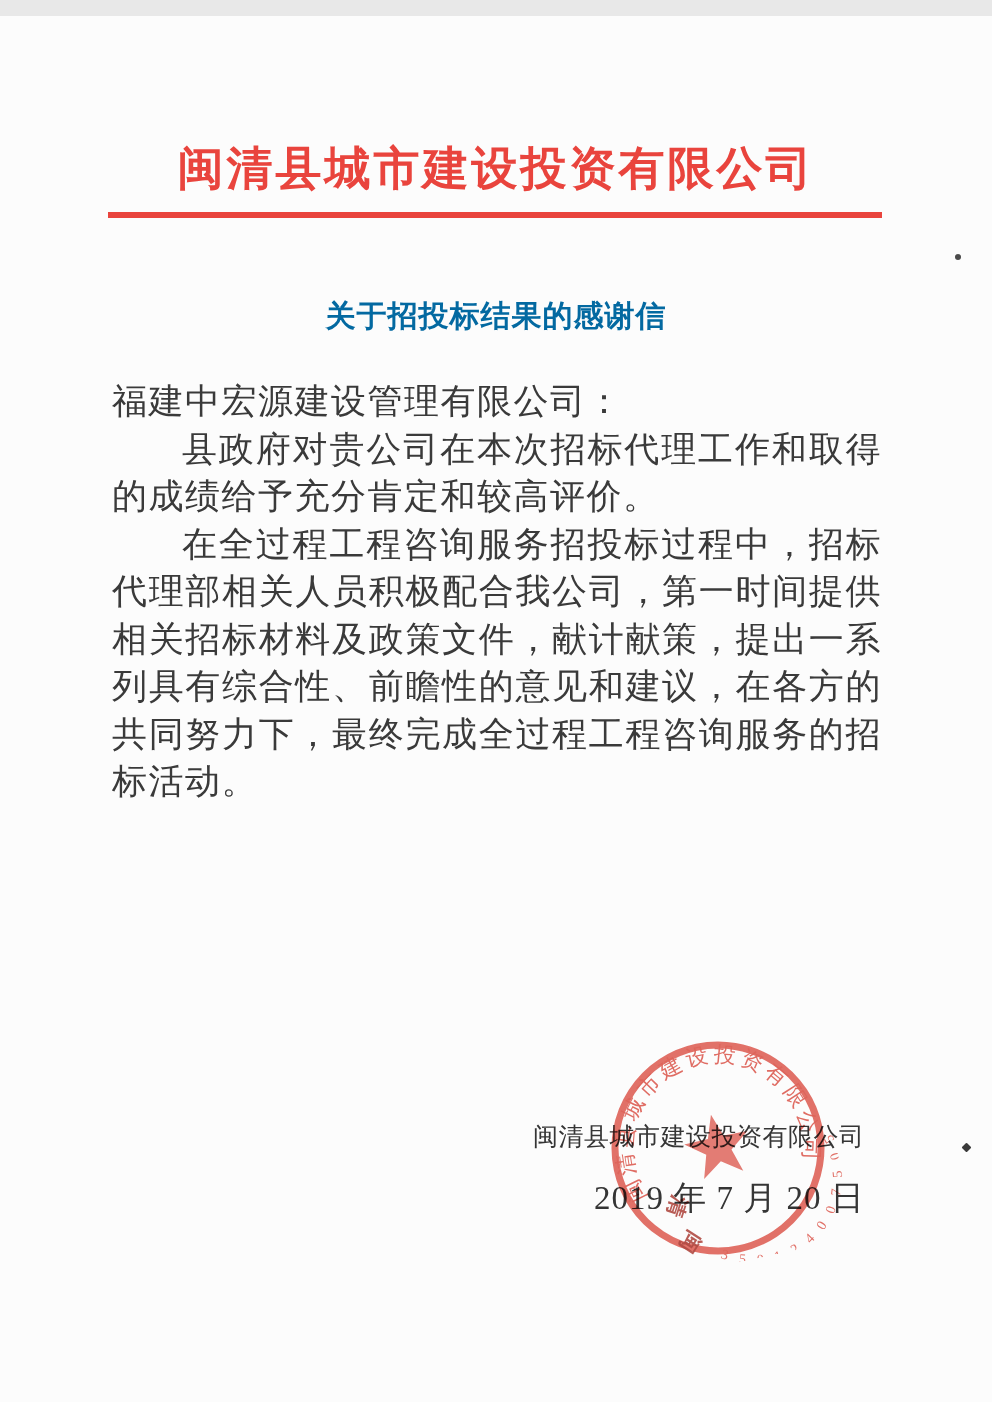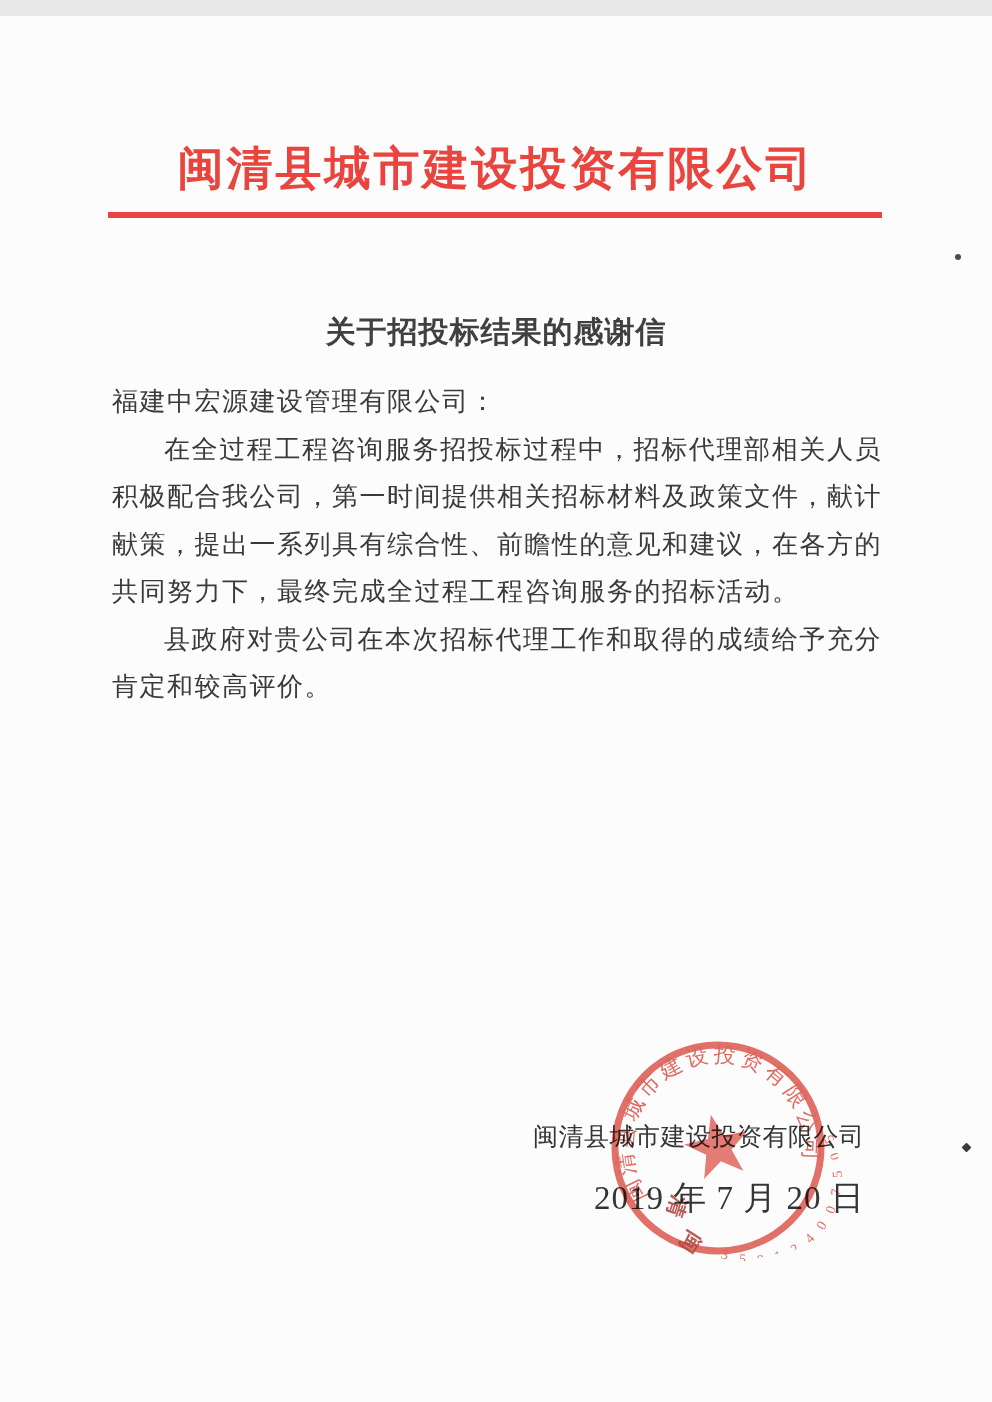--- a/index.html
+++ b/index.html
@@ -12,28 +12,28 @@
     position:absolute; top:124px; left:0; width:100%;
     text-align:center; font-size:46px; font-weight:bold;
     color:#e9443d; letter-spacing:3px; line-height:1.25;
     font-family:"Liberation Serif", serif;
   }
   .letterhead-rule {
     position:absolute; top:196px; left:108px; width:774px; height:6px;
     background:#e9443d;
   }
   .doc-title {
-    position:absolute; top:296px; left:0; width:100%;
+    position:absolute; top:280px; left:0; width:100%;
     text-align:center; font-size:30px; font-weight:600;
-    color:#404040; letter-spacing:1px;
+    color:#0369a1; letter-spacing:1px;
     font-family:"Liberation Sans", sans-serif;
   }
   .body-block {
     position:absolute; top:362px; left:112px; width:770px;
-    font-size:26px; line-height:47.5px; letter-spacing:1.5px;
+    font-size:35px; line-height:47.5px; letter-spacing:1.5px;
     color:#3a3a3a; text-align:justify;
   }
   .body-block p { margin:0; }
   .body-block p.para { text-indent:2em; }
   .sign-company {
     position:absolute; top:1104px; left:533px;
     font-size:25px; color:#353535; letter-spacing:0.5px;
   }
   .sign-date {
     position:absolute; top:1160px; left:594px;
@@ -61,22 +61,22 @@
 <div class="page">
 
   <div class="letterhead">闽清县城市建设投资有限公司</div>
 
   <div class="letterhead-rule"></div>
 
   <div class="doc-title">关于招投标结果的感谢信</div>
 
   <div class="body-block">
     <p class="salutation">福建中宏源建设管理有限公司：</p>
+    <p class="para">县政府对贵公司在本次招标代理工作和取得的成绩给予充分肯定和较高评价。</p>
     <p class="para">在全过程工程咨询服务招投标过程中，招标代理部相关人员积极配合我公司，第一时间提供相关招标材料及政策文件，献计献策，提出一系列具有综合性、前瞻性的意见和建议，在各方的共同努力下，最终完成全过程工程咨询服务的招标活动。</p>
-    <p class="para">县政府对贵公司在本次招标代理工作和取得的成绩给予充分肯定和较高评价。</p>
   </div>
 
   <div class="sign-company">闽清县城市建设投资有限公司</div>
 
   <div class="sign-date">2019 年 7 月 20 日</div>
 
   <svg class="seal" viewBox="0 0 232 232">
     <defs>
       <path id="sealArcTop" d="M 55.2 176.8 A 86 86 0 1 1 176.8 176.8" fill="none"></path>
       <path id="sealArcBottom" d="M 65.5 188.1 A 88 88 0 1 0 195.7 78.8" fill="none"></path>

